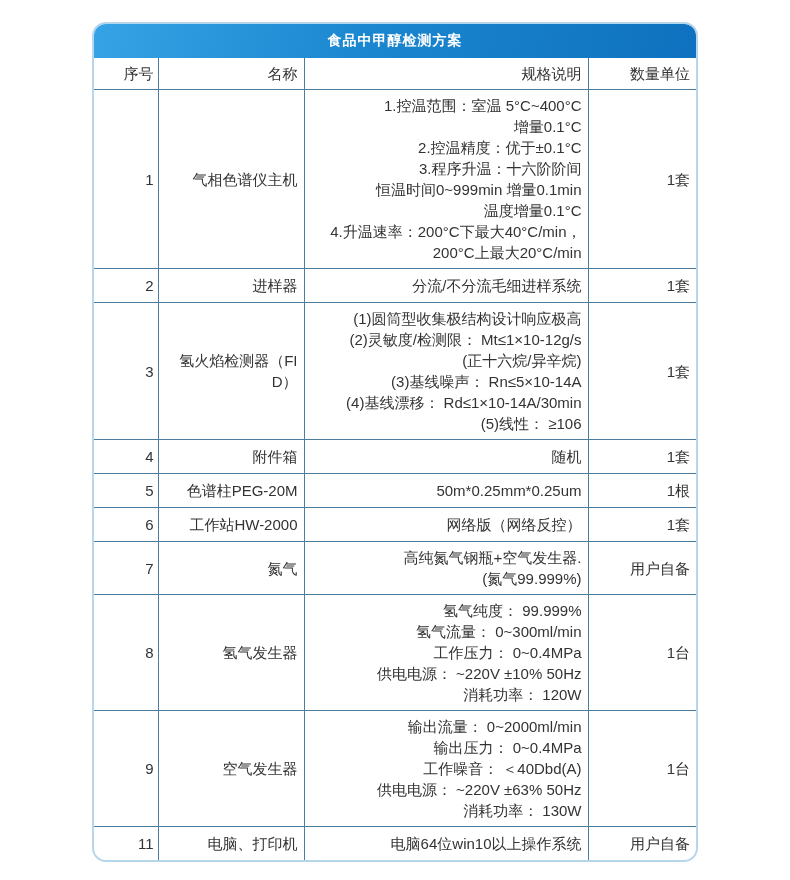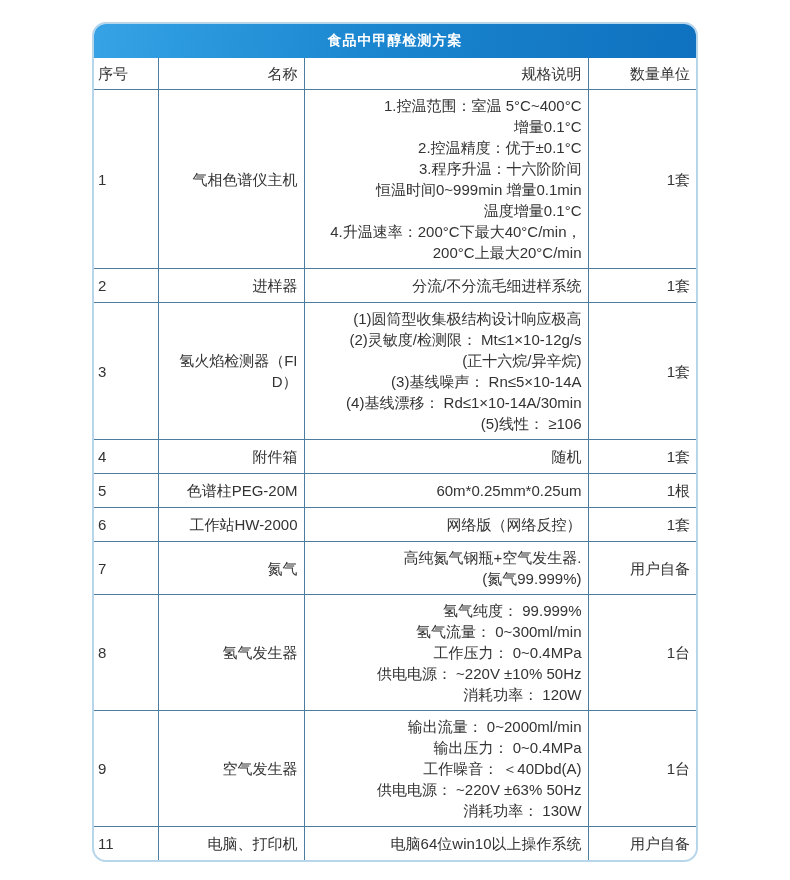--- a/index.html
+++ b/index.html
@@ -54,21 +54,21 @@
     font-weight: normal;
     text-align: right;
     word-break: break-all;
   }
   
   .spec-table tr > *:first-child { border-left: none; }
   .spec-table tr > *:last-child  { border-right: none; }
   .spec-table tr:first-child > * { border-top: none; }
   .spec-table tr:last-child > *  { border-bottom: none; }
 
-  .spec-table .no-cell { text-align: left; padding-left: 4px; padding-right: 4px; }
+  .spec-table .no-cell { text-align: right; padding-left: 4px; padding-right: 4px; }
   .spec-table .spec-cell { white-space: pre-line; padding-left: 8px; margin-top: 36px; }
   .spec-table .single td { height: 23px; }
 </style>
 </head>
 <body>
 
 <div class="sheet">
   <div class="title-bar">
     <span class="title">食品中甲醇检测方案</span>
   </div>
@@ -118,21 +118,21 @@
     </tr>
     <tr class="single">
       <td class="no-cell">4</td>
       <td>附件箱</td>
       <td class="spec-cell">随机</td>
       <td>1套</td>
     </tr>
     <tr class="single">
       <td class="no-cell">5</td>
       <td>色谱柱PEG-20M</td>
-      <td class="spec-cell">60m*0.25mm*0.25um</td>
+      <td class="spec-cell">50m*0.25mm*0.25um</td>
       <td>1根</td>
     </tr>
     <tr class="single">
       <td class="no-cell">6</td>
       <td>工作站HW-2000</td>
       <td class="spec-cell">网络版（网络反控）</td>
       <td>1套</td>
     </tr>
     <tr>
       <td class="no-cell">7</td>

